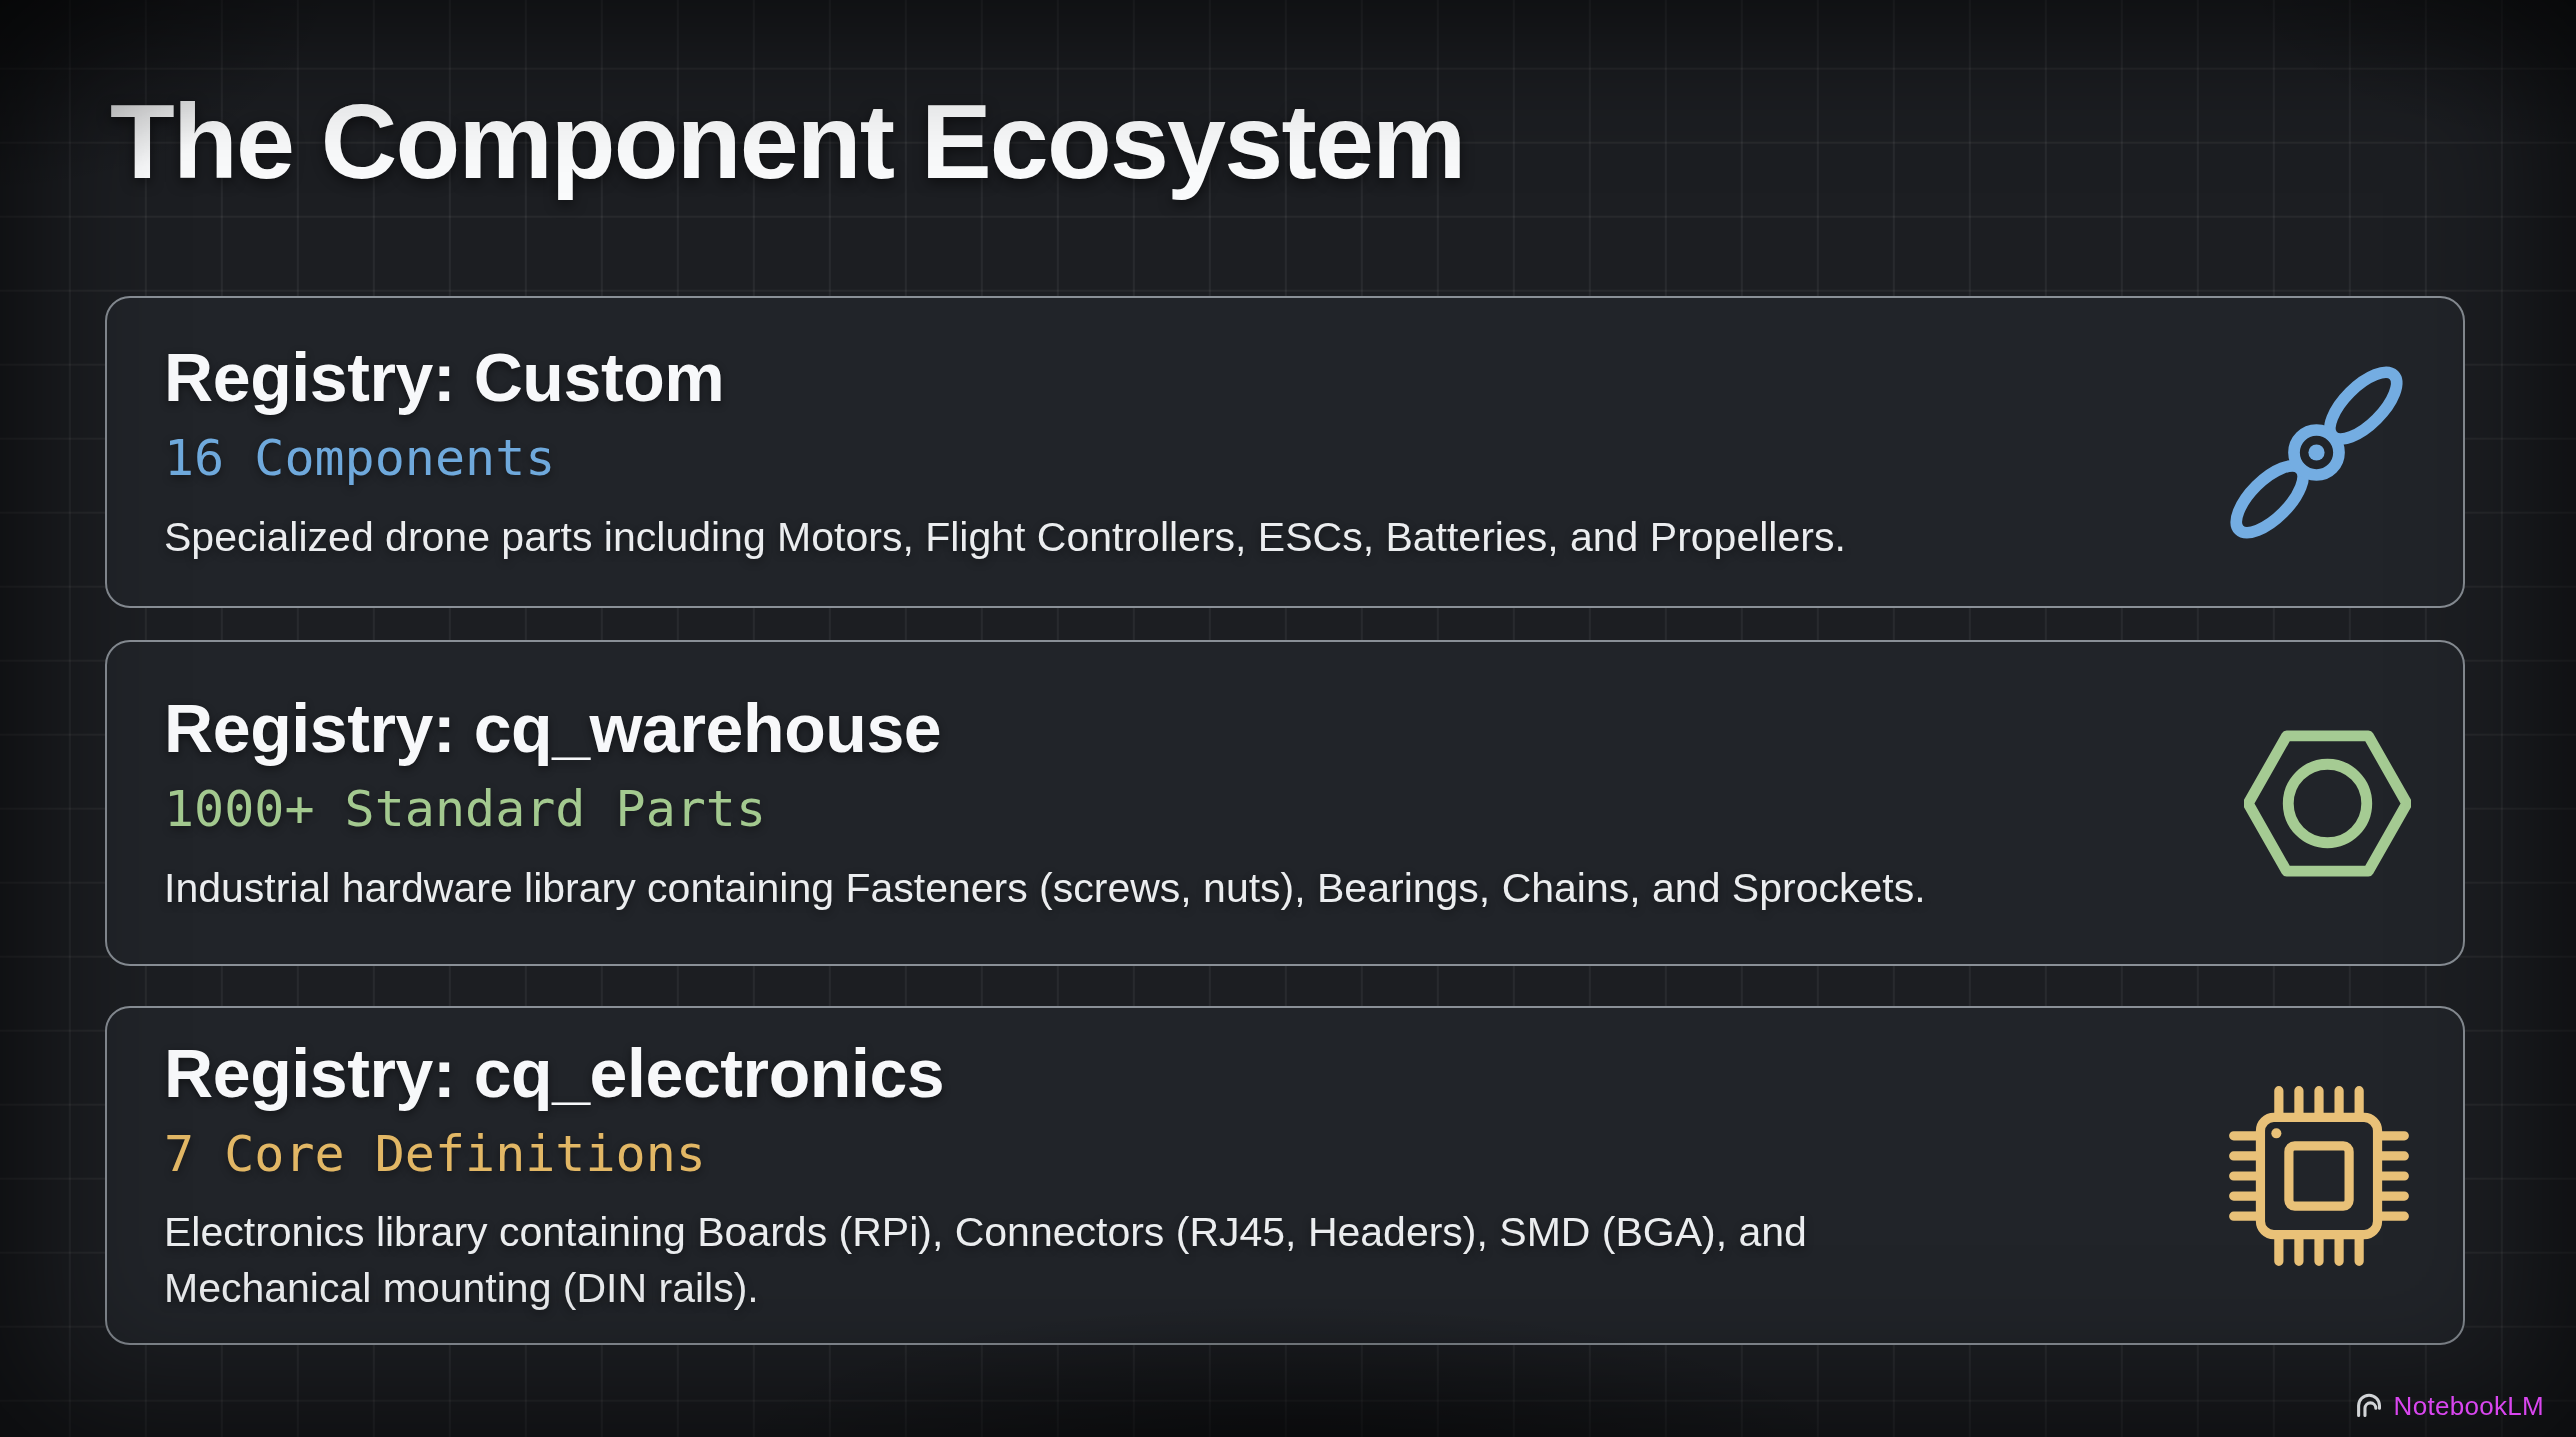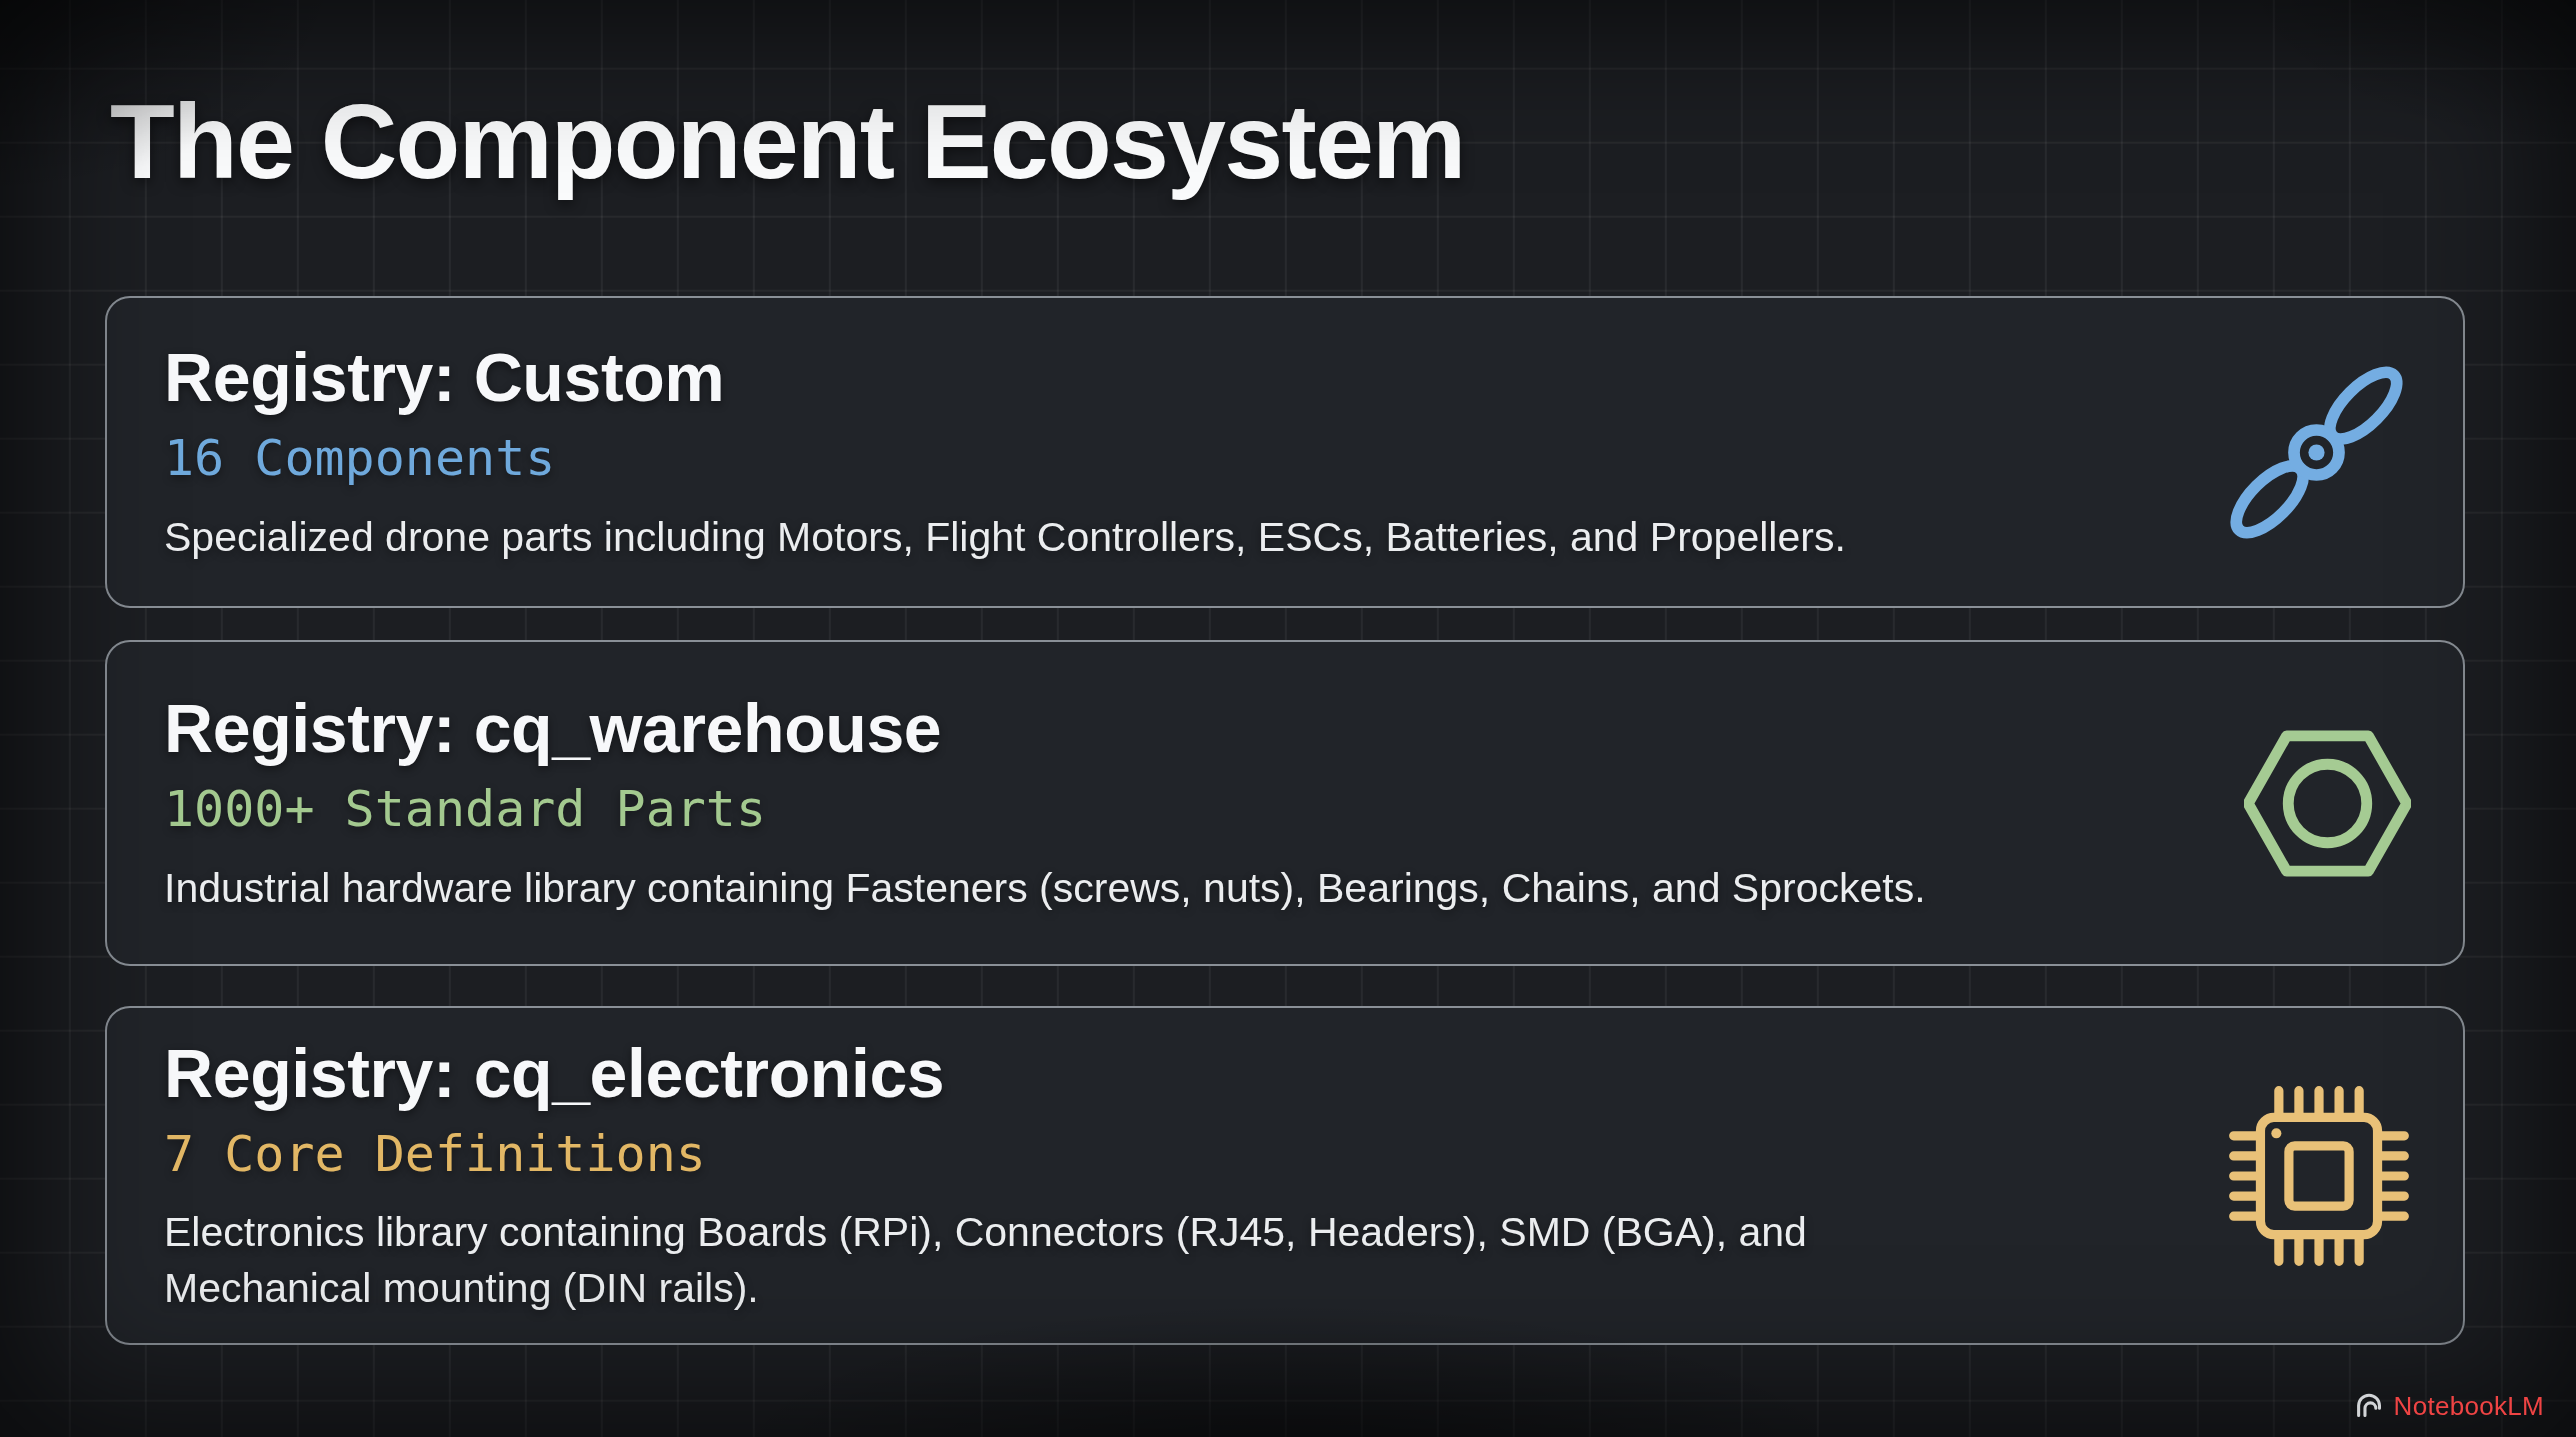--- a/index.html
+++ b/index.html
@@ -97,21 +97,21 @@
     right:32px;bottom:16px;
     display:flex;
     align-items:center;
     gap:9px;
     z-index:6;
   }
   .watermark-label{
     font-size:26px;
     font-weight:500;
     letter-spacing:0.3px;
-    color:#ef4444;
+    color:#d946ef;
   }
 </style>
 </head>
 <body>
 
 <h1 class="slide-title">The Component Ecosystem</h1>
 
 <section class="card card-1">
   <div class="card-text">
     <h2 class="card-heading">Registry: Custom</h2>

